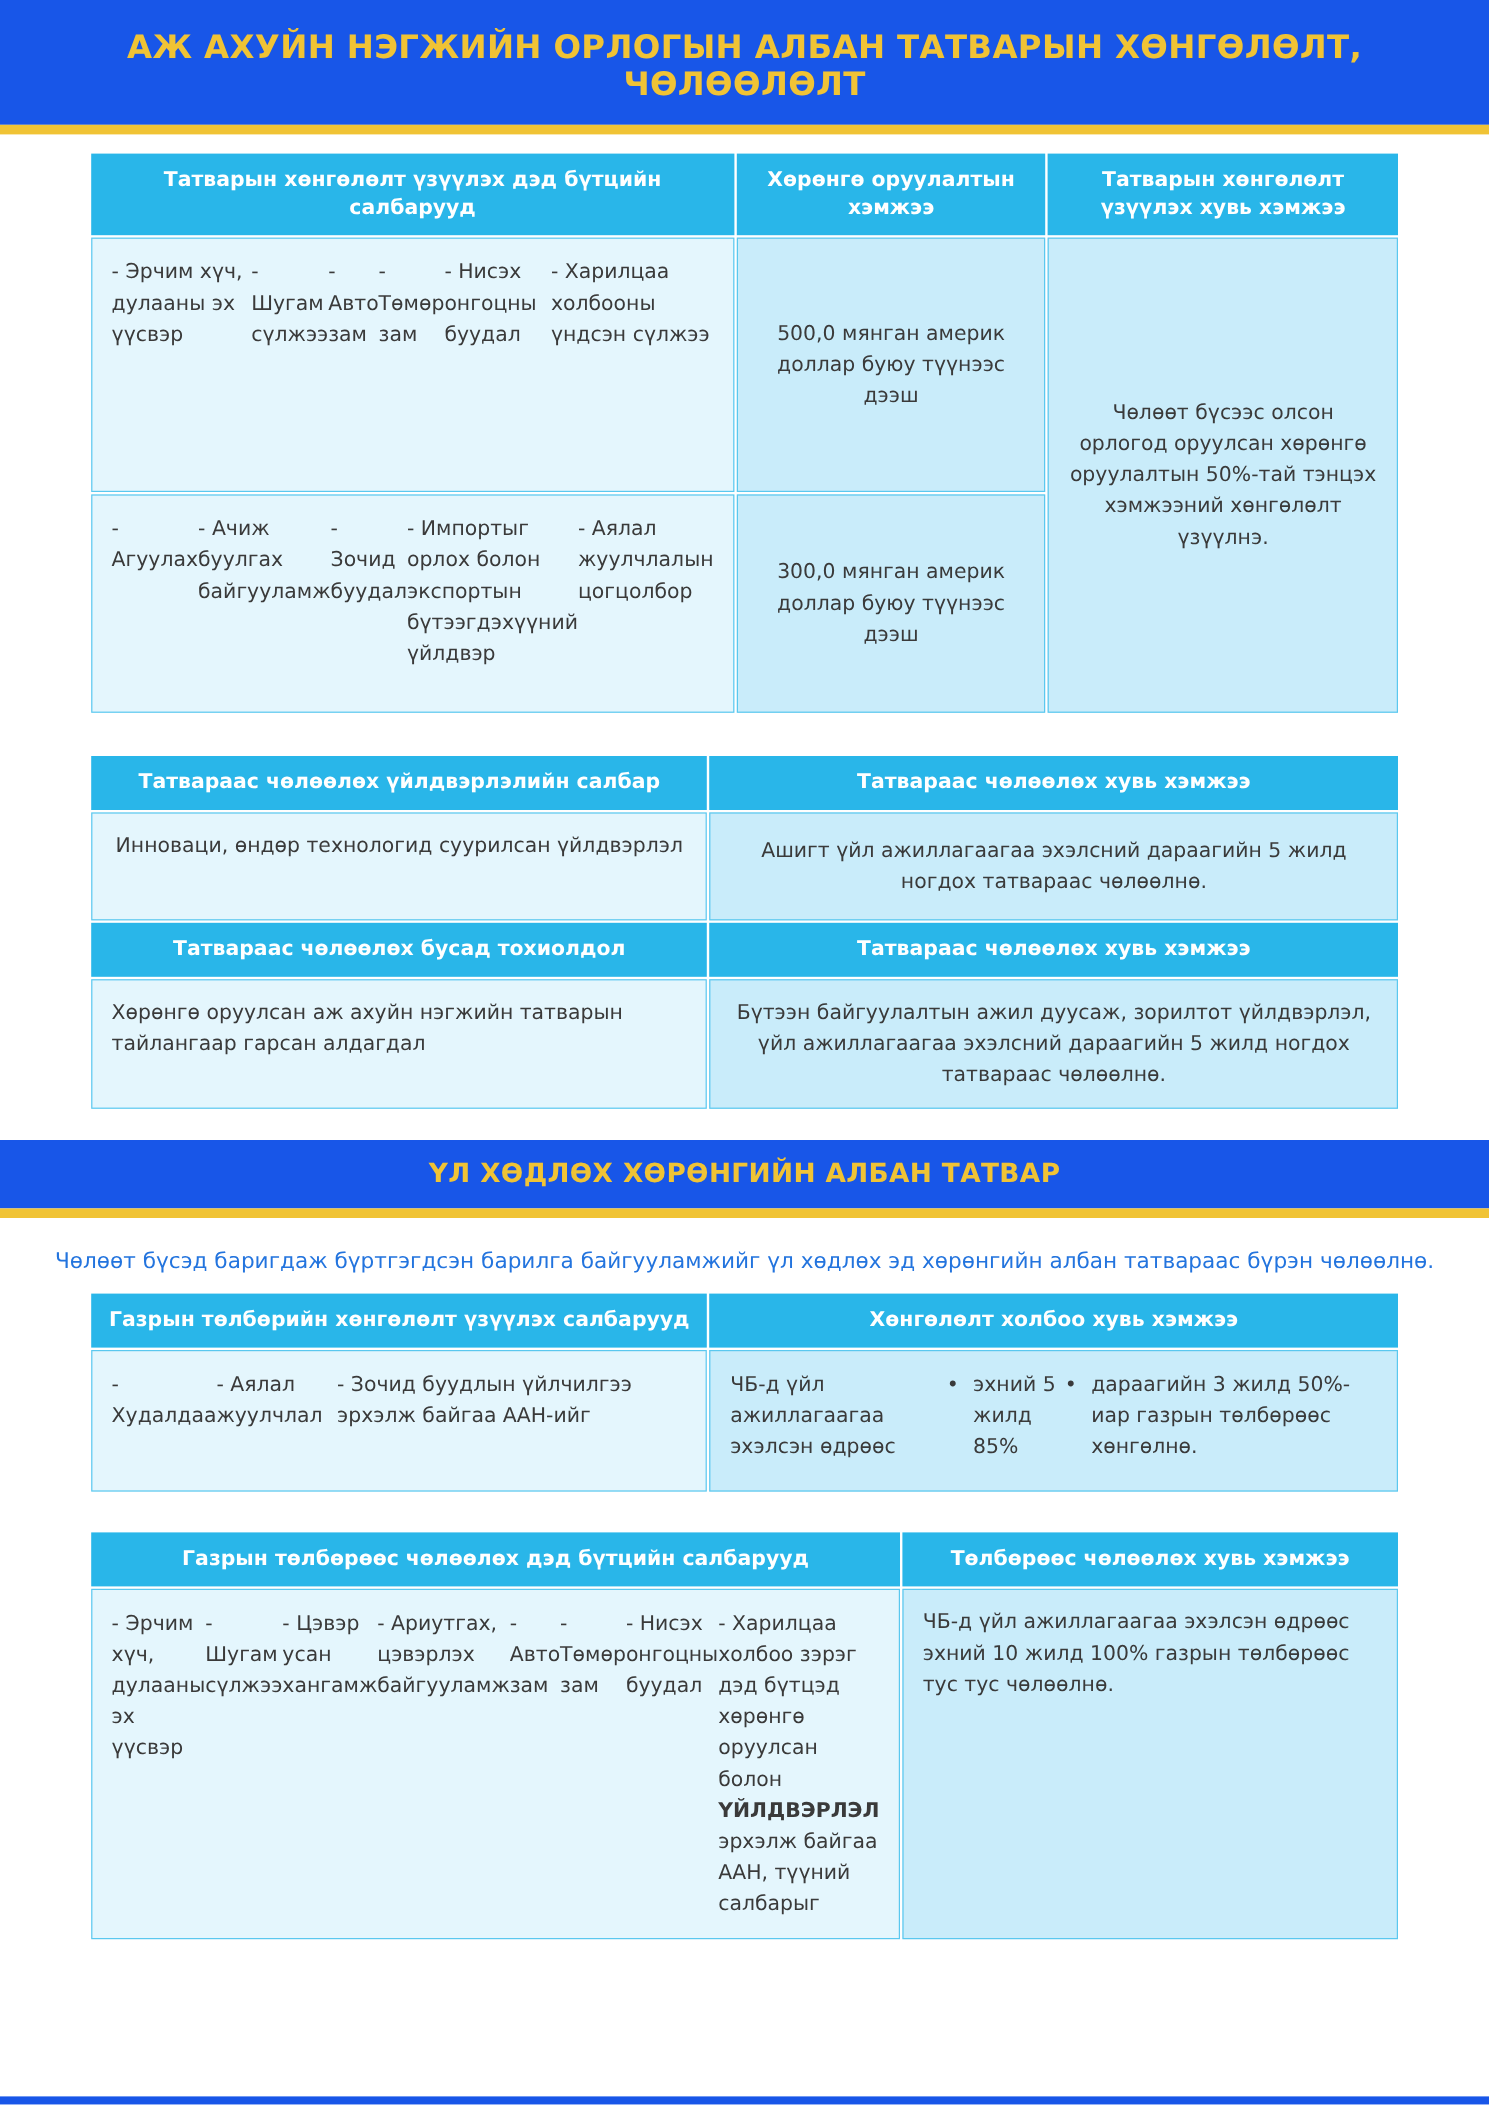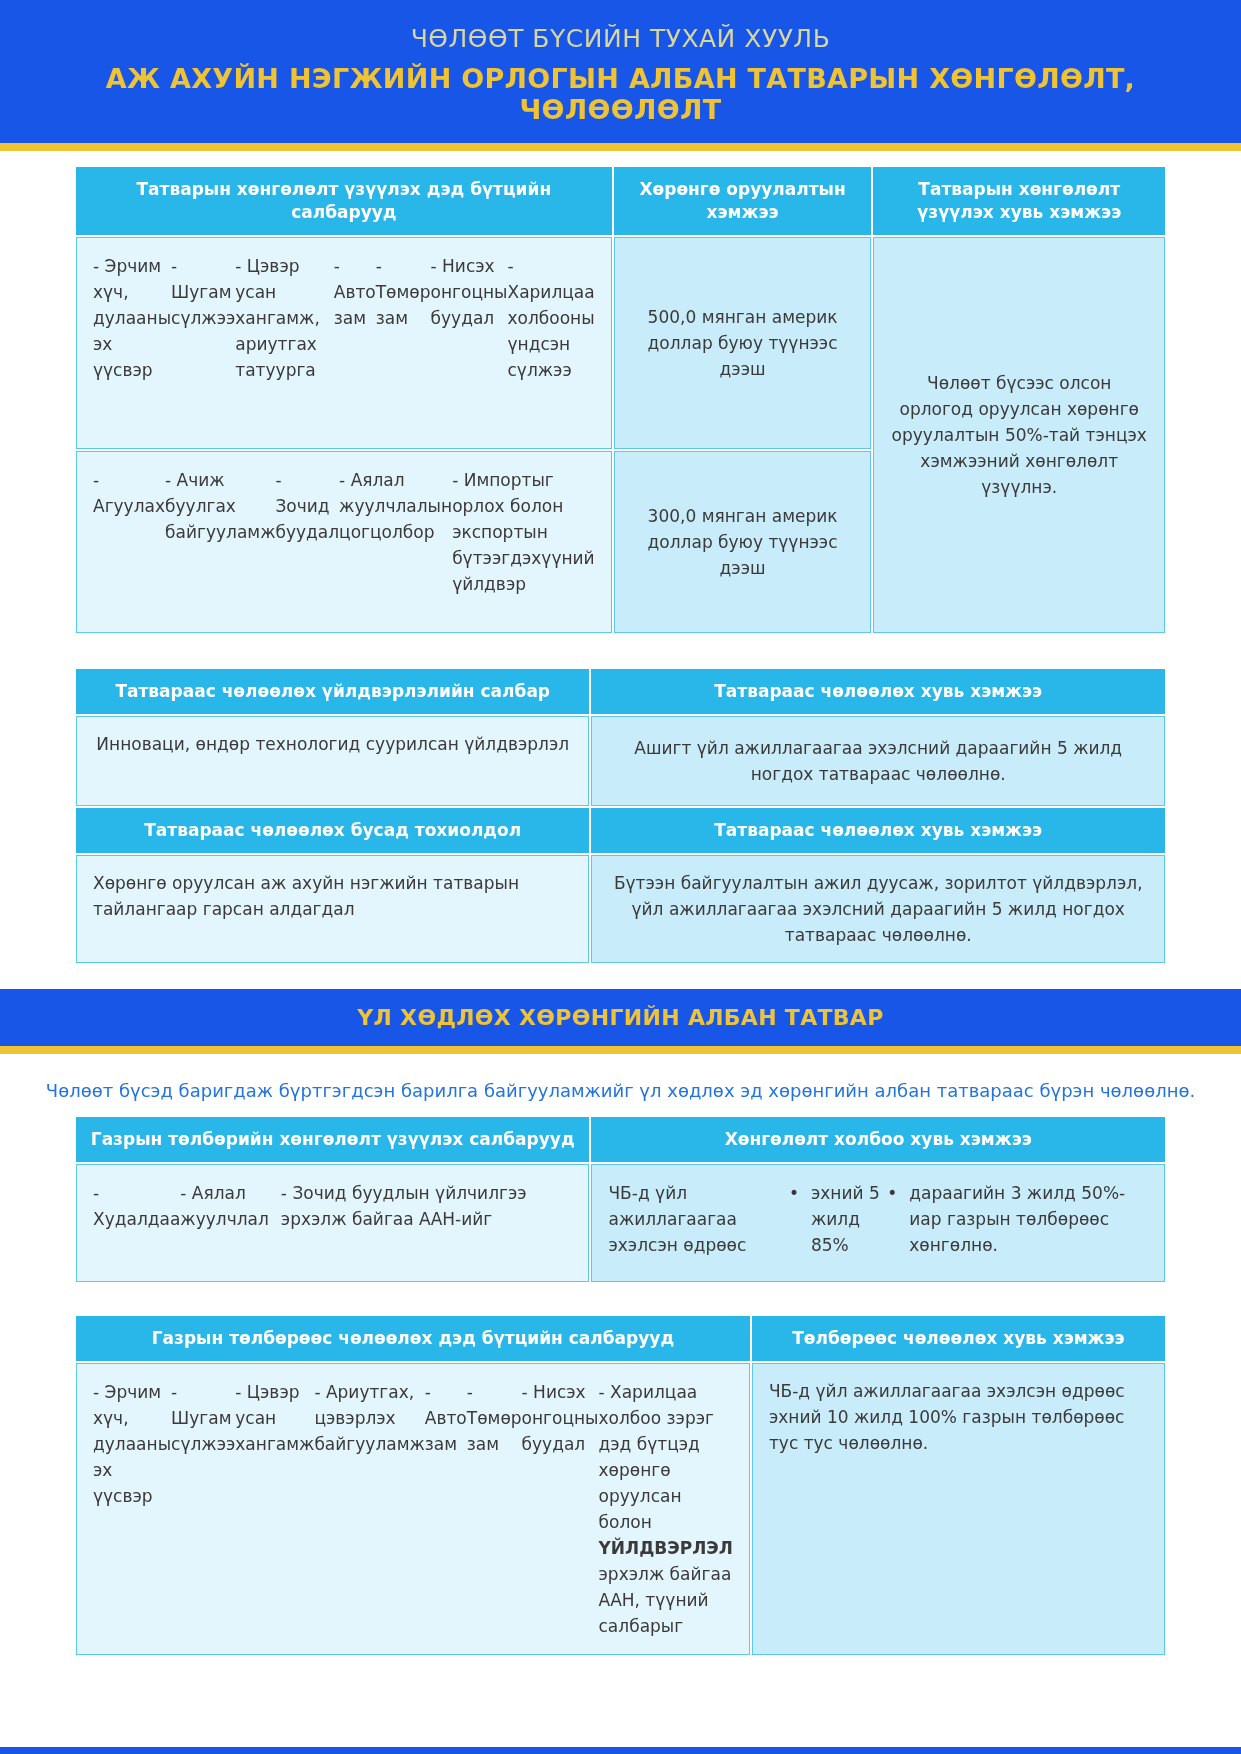--- a/index.html
+++ b/index.html
@@ -46,50 +46,48 @@
   .intro{color:var(--intro-blue);font-size:18px;text-align:center;margin:26px 40px 6px;}
 
   .footer-bar{position:absolute;left:0;bottom:0;width:100%;height:7px;background:var(--blue);}
 </style>
 </head>
 <body>
 
 <div class="page">
 
   <div class="banner">
-    <div class="banner-subtitle">ЧӨЛӨӨТ БҮСИЙН ТУХАЙ ХУУЛЬ</div>
     <div class="banner-title">АЖ АХУЙН НЭГЖИЙН ОРЛОГЫН АЛБАН ТАТВАРЫН ХӨНГӨЛӨЛТ, ЧӨЛӨӨЛӨЛТ</div>
   </div>
   <div class="gold-line"></div>
 
   <div class="content">
 
     <div class="tbl t1">
       <div class="hcell">Татварын хөнгөлөлт үзүүлэх дэд бүтцийн салбарууд</div>
       <div class="hcell">Хөрөнгө оруулалтын хэмжээ</div>
       <div class="hcell">Татварын хөнгөлөлт үзүүлэх хувь хэмжээ</div>
 
       <div class="cell light" style="min-height:212px;">
         <div class="item">- Эрчим хүч, дулааны эх үүсвэр</div>
         <div class="item">- Шугам сүлжээ</div>
-        <div class="item">- Цэвэр усан хангамж, ариутгах татуурга</div>
         <div class="item">- Авто зам</div>
         <div class="item">- Төмөр зам</div>
         <div class="item">- Нисэх онгоцны буудал</div>
         <div class="item">- Харилцаа холбооны үндсэн сүлжээ</div>
       </div>
       <div class="cell mid center">500,0 мянган америк доллар буюу түүнээс дээш</div>
       <div class="cell mid center span2rows">Чөлөөт бүсээс олсон орлогод оруулсан хөрөнгө оруулалтын 50%-тай тэнцэх хэмжээний хөнгөлөлт үзүүлнэ.</div>
 
       <div class="cell light" style="min-height:182px;">
         <div class="item">- Агуулах</div>
         <div class="item">- Ачиж буулгах байгууламж</div>
         <div class="item">- Зочид буудал</div>
+        <div class="item">- Импортыг орлох болон экспортын бүтээгдэхүүний үйлдвэр</div>
         <div class="item">- Аялал жуулчлалын цогцолбор</div>
-        <div class="item">- Импортыг орлох болон экспортын бүтээгдэхүүний үйлдвэр</div>
       </div>
       <div class="cell mid center">300,0 мянган америк доллар буюу түүнээс дээш</div>
     </div>
 
     <div class="tbl t2" style="margin-top:36px;">
       <div class="hcell">Татвараас чөлөөлөх үйлдвэрлэлийн салбар</div>
       <div class="hcell">Татвараас чөлөөлөх хувь хэмжээ</div>
 
       <div class="cell light" style="min-height:90px;">Инноваци, өндөр технологид суурилсан үйлдвэрлэл</div>
       <div class="cell mid center">Ашигт үйл ажиллагаагаа эхэлсний дараагийн 5 жилд ногдох татвараас чөлөөлнө.</div>

